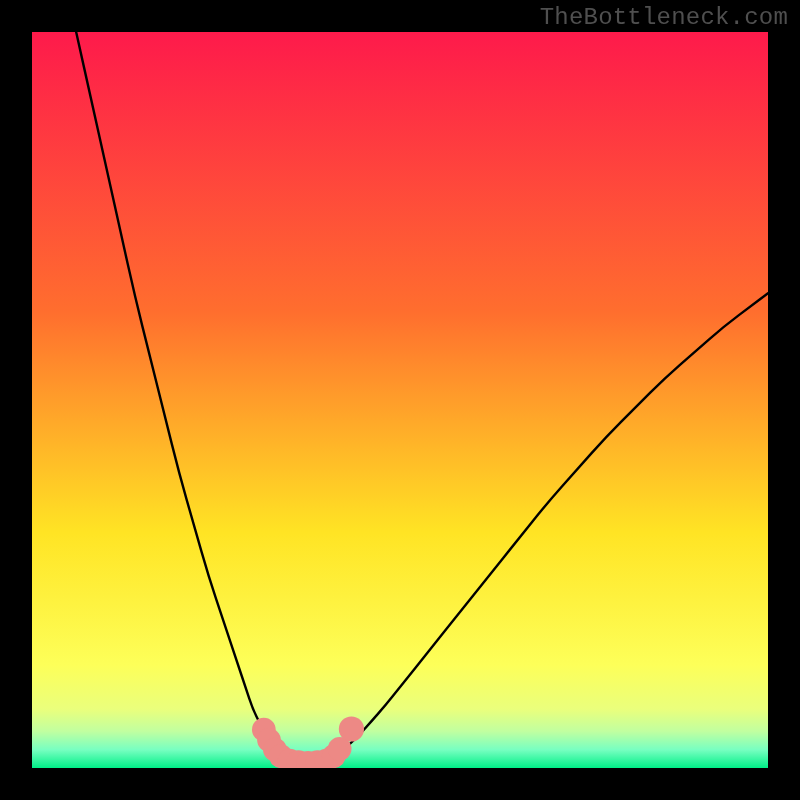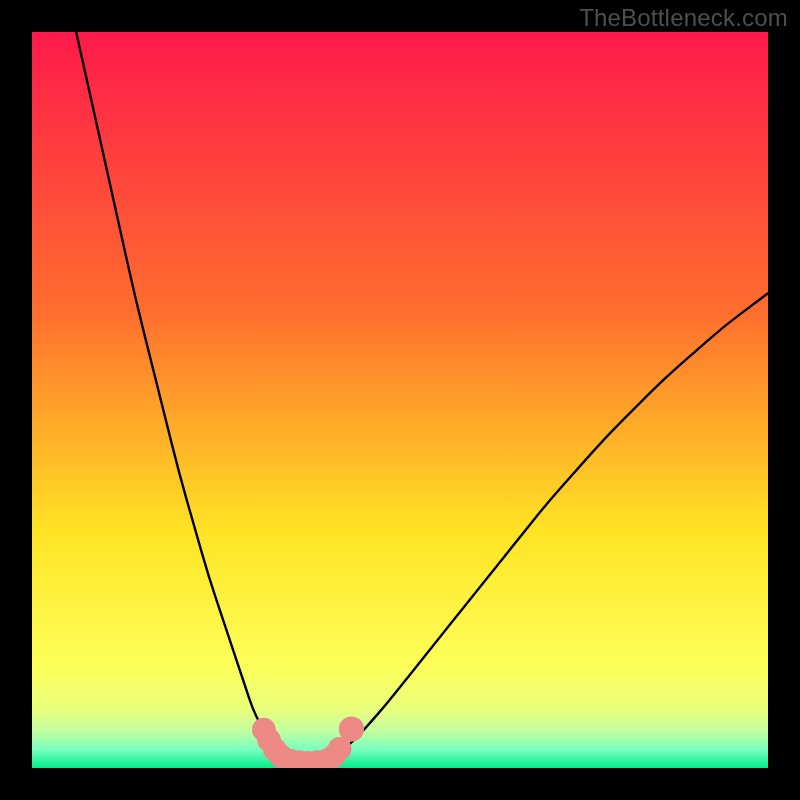--- a/index.html
+++ b/index.html
@@ -9,20 +9,21 @@
     height: 800px;
     background: #000;
     overflow: hidden;
     font-family: Arial, Helvetica, sans-serif;
   }
   .frame {
     position: relative;
     width: 800px;
     height: 800px;
     background: #000;
+    font-family: Liberation Mono, monospace;
   }
   .watermark {
     position: absolute;
     top: 4px;
     right: 12px;
     color: #4f4f4f;
     font-size: 24px;
     font-weight: 500;
     letter-spacing: 0.2px;
     z-index: 10;

